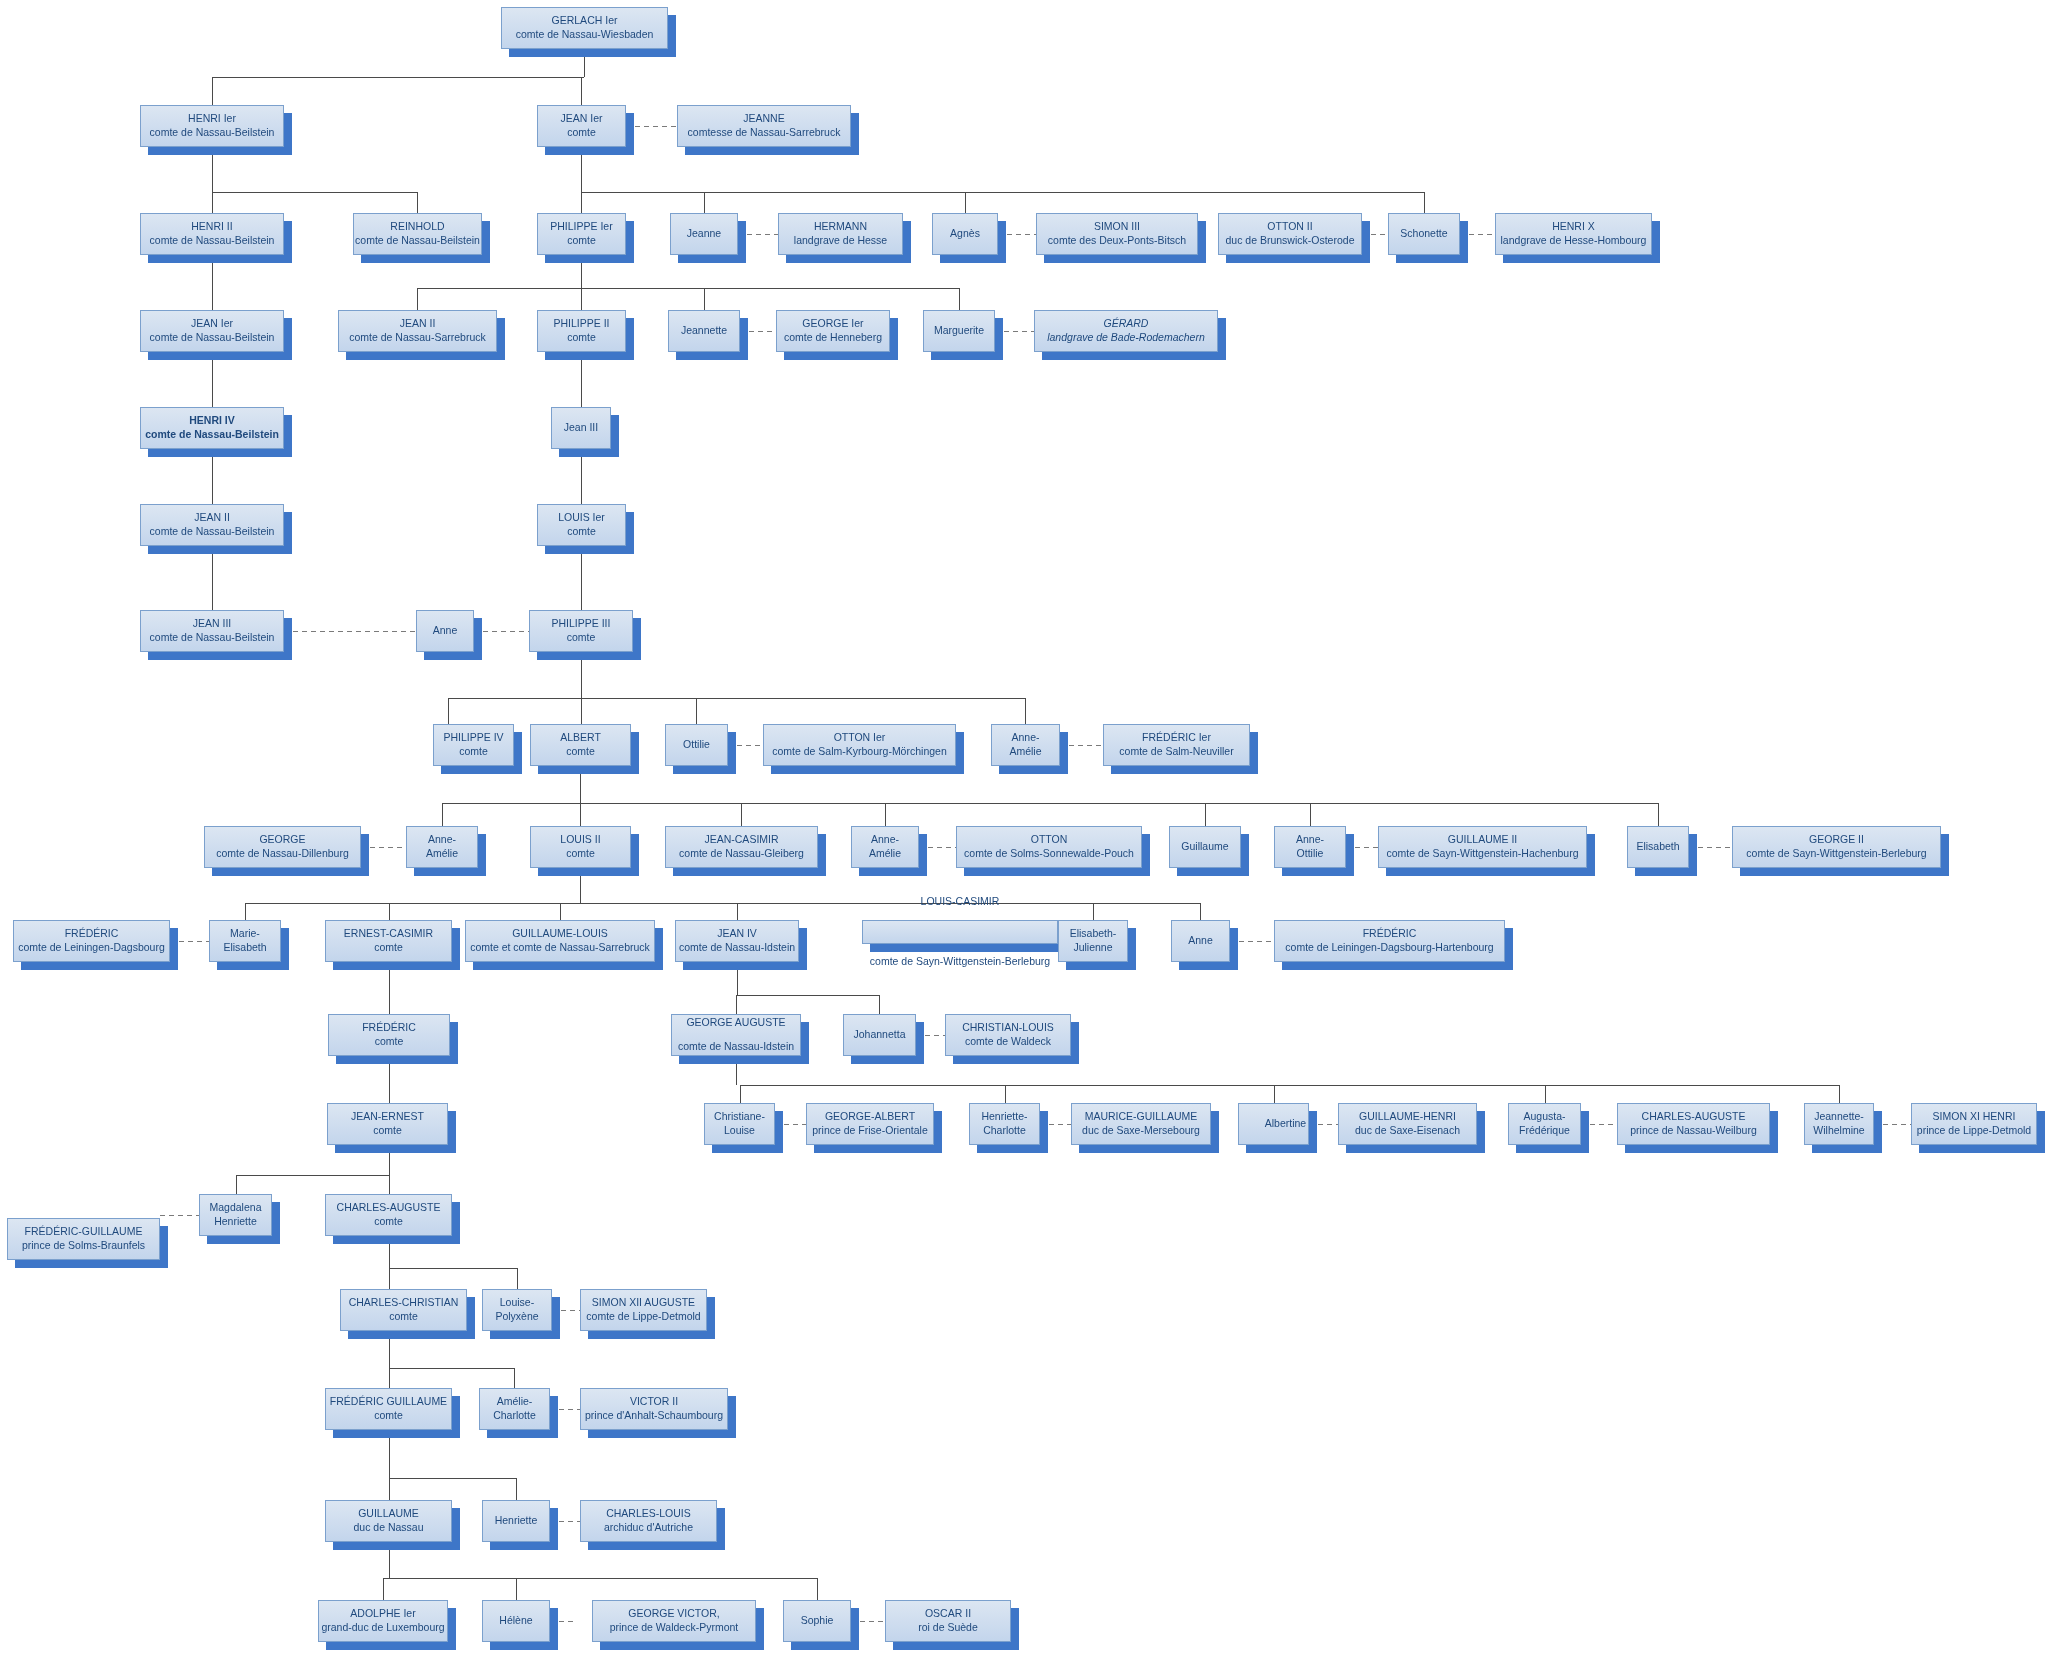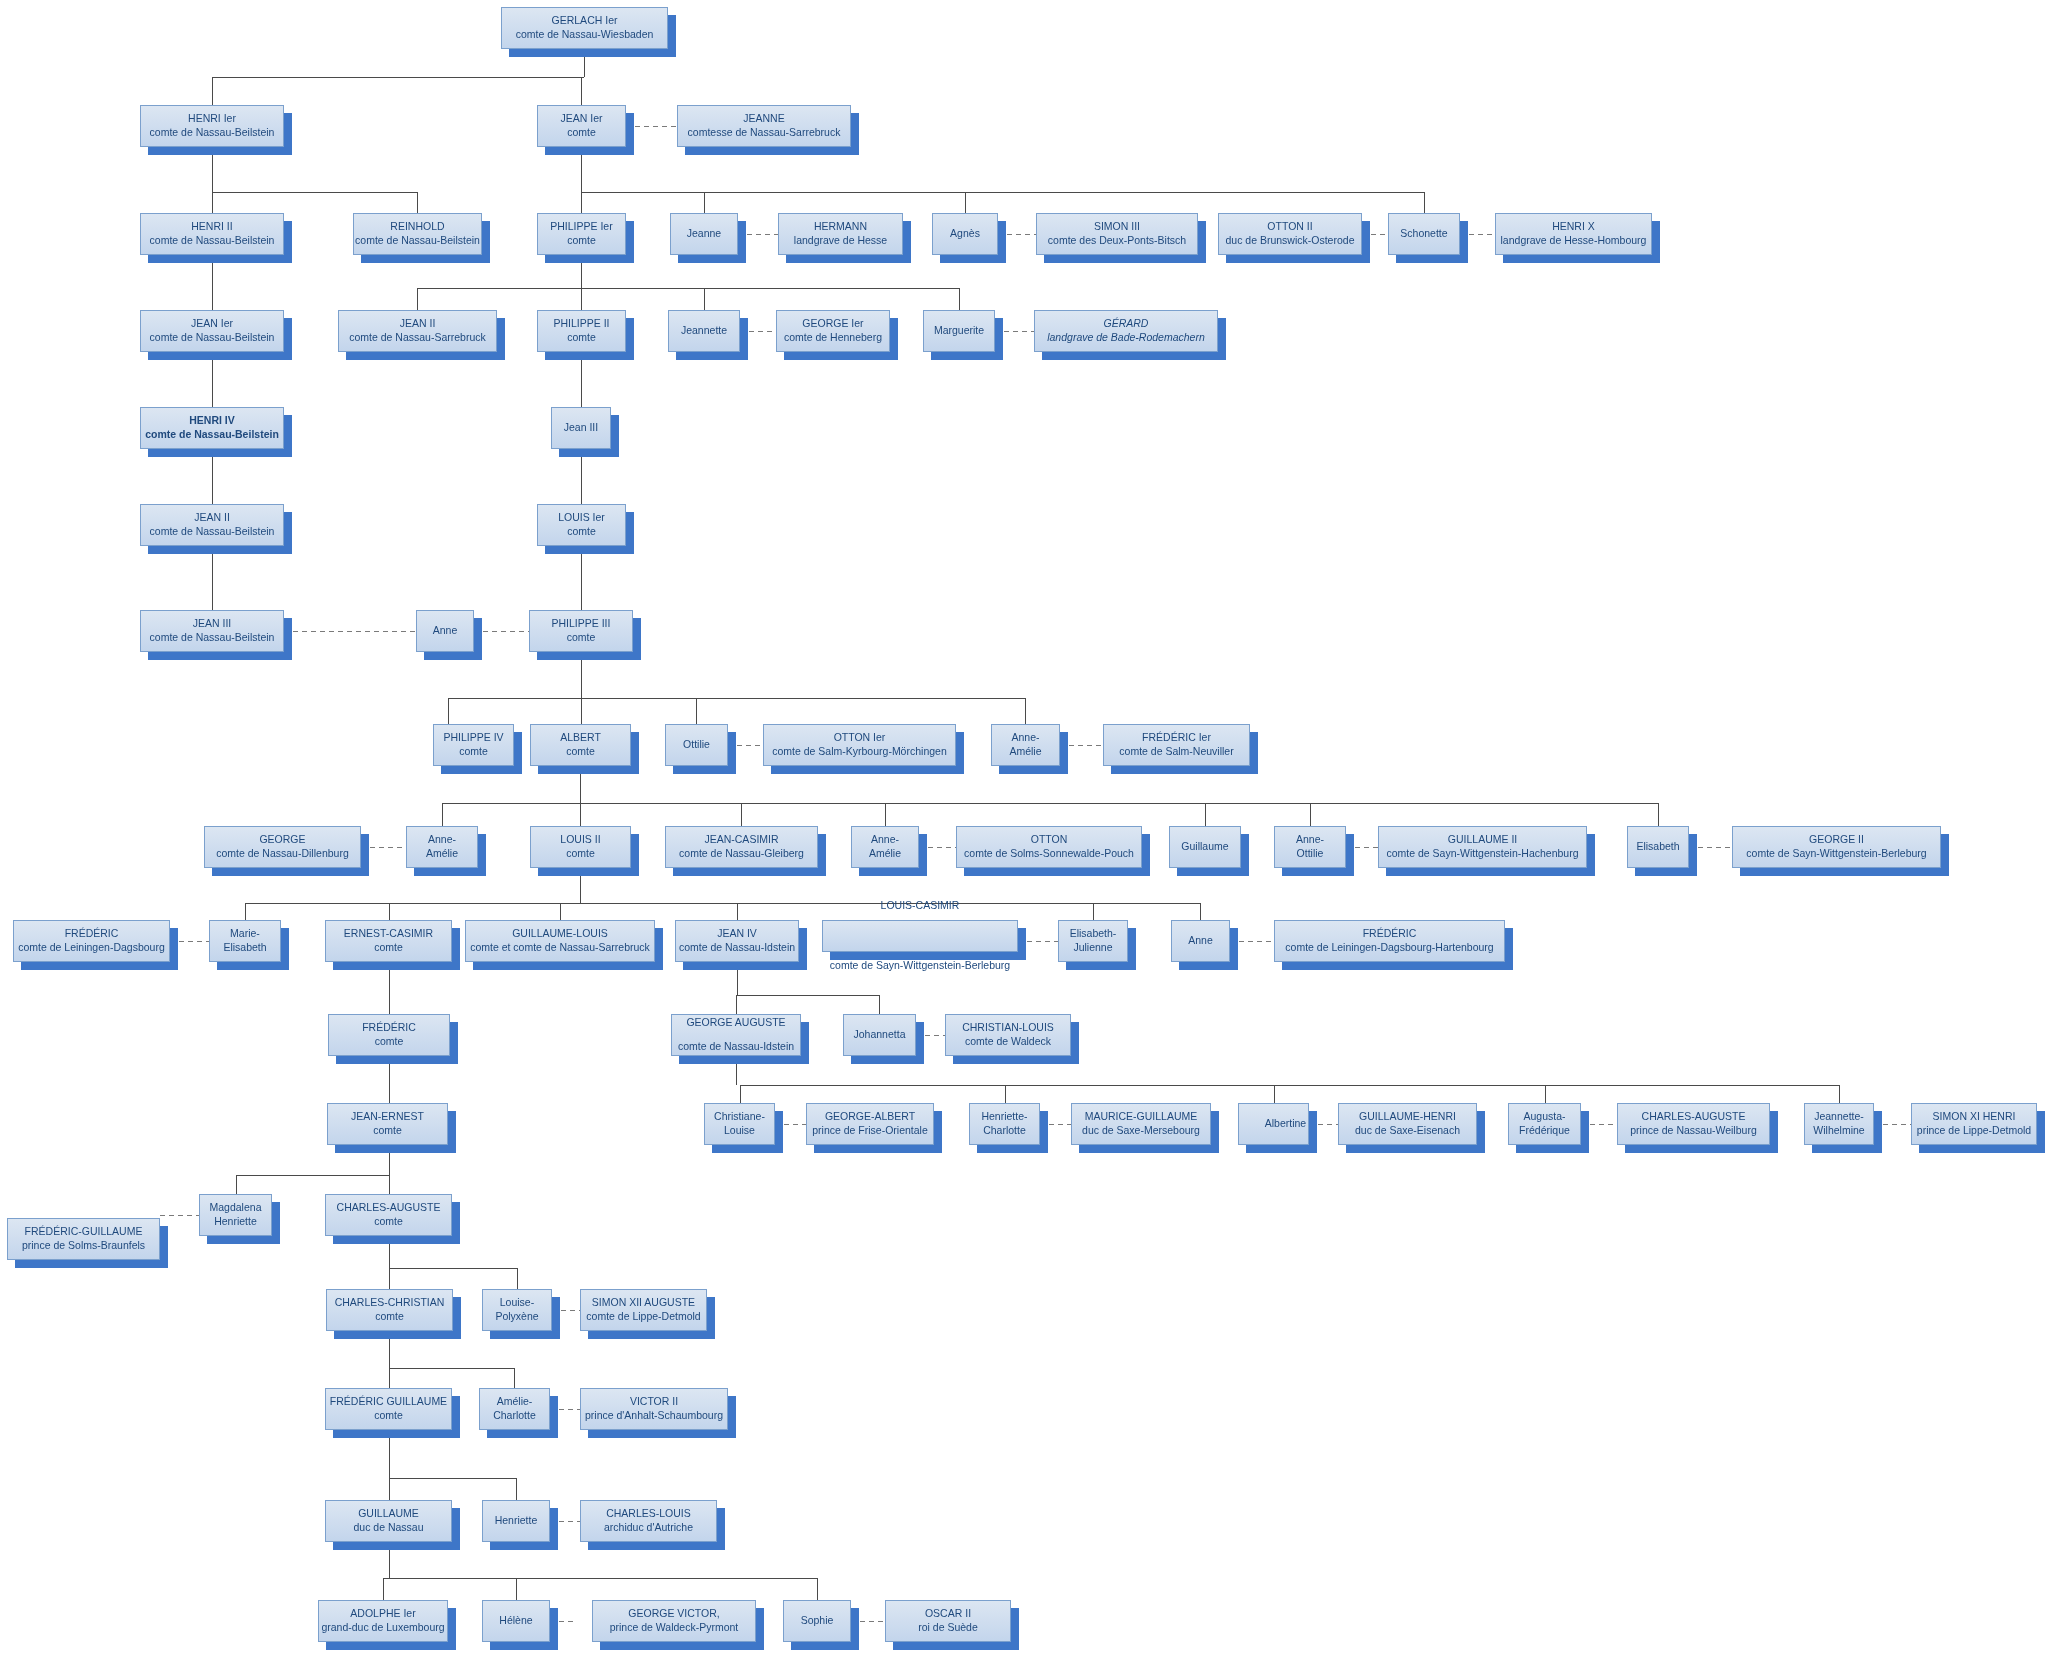--- a/index.html
+++ b/index.html
@@ -340,21 +340,21 @@
       <span class="l2">comte</span>
     </div>
     <div class="node" style="left: 465px; top: 920px; width: 190px; height: 42px;">
       <span class="l1">GUILLAUME-LOUIS</span>
       <span class="l2">comte et comte de Nassau-Sarrebruck</span>
     </div>
     <div class="node" style="left: 675px; top: 920px; width: 124px; height: 42px;">
       <span class="l1">JEAN IV</span>
       <span class="l2">comte de Nassau-Idstein</span>
     </div>
-    <div class="node" style="left: 822px; top: 920px; width: 196px; height: 32px; gap: 46px;">
+    <div class="node" style="left: 862px; top: 920px; width: 196px; height: 24px; gap: 46px;">
       <span class="l1">LOUIS-CASIMIR</span>
       <span class="l2">comte de Sayn-Wittgenstein-Berleburg</span>
     </div>
     <div class="node" style="left: 1058px; top: 920px; width: 70px; height: 42px;">
       <span class="l1">Elisabeth-</span>
       <span class="l2">Julienne</span>
     </div>
     <div class="node" style="left: 1171px; top: 920px; width: 59px; height: 42px;">
       <span class="l1">Anne</span>
     </div>
@@ -425,21 +425,21 @@
       <span class="l2">prince de Solms-Braunfels</span>
     </div>
     <div class="node" style="left: 199px; top: 1194px; width: 73px; height: 42px;">
       <span class="l1">Magdalena</span>
       <span class="l2">Henriette</span>
     </div>
     <div class="node" style="left: 325px; top: 1194px; width: 127px; height: 42px;">
       <span class="l1">CHARLES-AUGUSTE</span>
       <span class="l2">comte</span>
     </div>
-    <div class="node" style="left: 326px; top: 1289px; width: 127px; height: 42px;">
+    <div class="node" style="left: 340px; top: 1289px; width: 127px; height: 42px;">
       <span class="l1">CHARLES-CHRISTIAN</span>
       <span class="l2">comte</span>
     </div>
     <div class="node" style="left: 482px; top: 1289px; width: 70px; height: 42px;">
       <span class="l1">Louise-</span>
       <span class="l2">Polyxène</span>
     </div>
     <div class="node" style="left: 580px; top: 1289px; width: 127px; height: 42px;">
       <span class="l1">SIMON XII AUGUSTE</span>
       <span class="l2">comte de Lippe-Detmold</span>

